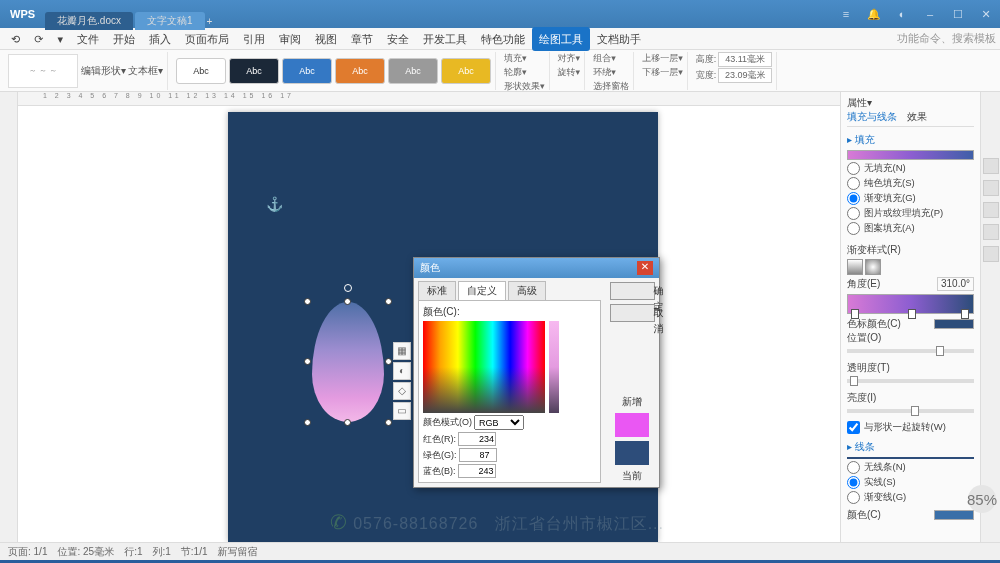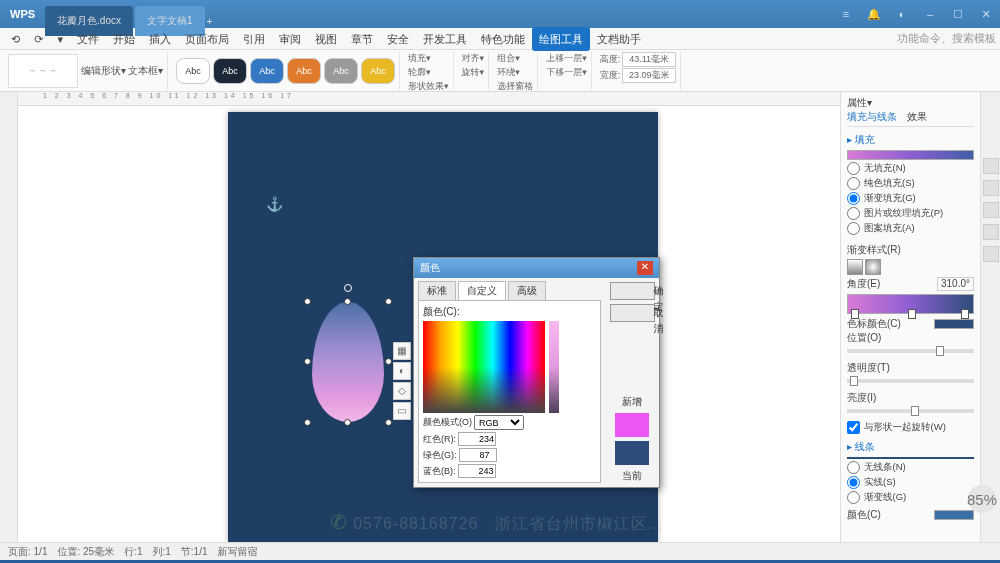--- a/index.html
+++ b/index.html
@@ -1,36 +1,36 @@
 <!DOCTYPE html>
 <html><head>
 <meta charset="utf-8">
 <style>
   * { margin:0; padding:0; box-sizing:border-box; font-family:"Microsoft YaHei",sans-serif; }
   body { width:1000px; height:563px; background:#fff; overflow:hidden; font-size:11px; color:#333; position:relative; }
   
   .titlebar { height:28px; background:linear-gradient(#4a8cc7,#3e7db5); display:flex; align-items:center; color:#fff; }
   .titlebar .brand { padding:0 10px; font-weight:bold; }
-  .titlebar .tab { height:30px; margin-top:14px; padding:3px 12px; background:#2d5f8f; color:#ddd; border-radius:3px 3px 0 0; margin-right:2px; font-size:10px; display:flex; align-items:center; }
+  .titlebar .tab { height:18px; margin-top:14px; padding:3px 12px; background:#2d5f8f; color:#ddd; border-radius:3px 3px 0 0; margin-right:2px; font-size:10px; display:flex; align-items:center; }
   .titlebar .tab.light { background:#5a9bd4; }
   .titlebar .tab.add { width:18px; padding:3px 0; text-align:center; background:transparent; }
   .titlebar .spacer { flex:1; }
   .titlebar .wbtns { display:flex; }
   .titlebar .wbtn { width:28px; height:20px; text-align:center; color:#cde; font-size:11px; line-height:20px; }
   
   .menubar { height:22px; background:#f7f7f7; border-bottom:1px solid #ddd; display:flex; align-items:center; padding:0 4px; font-size:11px; color:#444; }
   .menubar .item { padding:0 7px; line-height:22px; }
   .menubar .item.tool { background:#1a73c7; color:#fff; border-radius:3px; padding:1px 7px; }
   .menubar .search { margin-left:auto; color:#999; }
   
   .ribbon { height:42px; background:#fafafa; border-bottom:1px solid #dcdcdc; display:flex; align-items:center; padding:0 4px; gap:4px; }
   .ribbon .grp { display:flex; align-items:center; gap:3px; padding:0 4px; border-right:1px solid #e5e5e5; height:38px; }
   .shape-gallery { width:70px; height:34px; background:#fff; border:1px solid #ddd; font-size:8px; color:#888; display:flex; align-items:center; justify-content:center; }
   .lbl { font-size:10px; color:#555; }
-  .abc { width:34px; height:26px; border:1px solid #ccc; display:flex; align-items:center; justify-content:center; font-size:9px; border-radius:8px; }
+  .abc { width:50px; height:26px; border:1px solid #ccc; display:flex; align-items:center; justify-content:center; font-size:9px; border-radius:3px; }
   .sm { font-size:9px; color:#666; display:flex; align-items:center; gap:2px; }
   .dimbox { width:54px; height:15px; border:1px solid #ccc; font-size:9px; text-align:center; background:#fff; line-height:13px; }
   
   .workrow { display:flex; height:450px; }
   .vtools { width:18px; background:#f0f0f0; border-right:1px solid #ddd; }
   .canvas-wrap { flex:1; background:#fff; position:relative; overflow:hidden; }
   .ruler-h { height:14px; background:#f4f4f4; border-bottom:1px solid #ddd; font-size:7px; color:#888; padding-left:25px; letter-spacing:3px; }
   .page { position:absolute; left:210px; top:20px; width:430px; height:430px; background:#1f3e63; box-shadow:0 0 6px rgba(0,0,0,.3); }
   .drop-icon { position:absolute; left:248px; top:104px; color:#6a8fb8; font-size:14px; }
   

